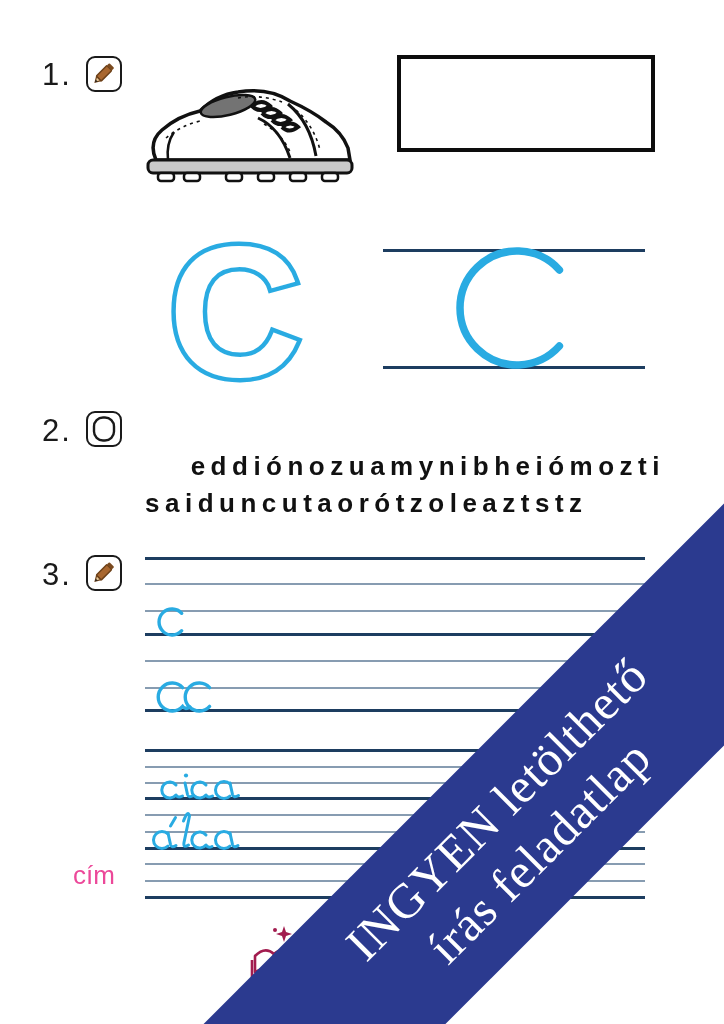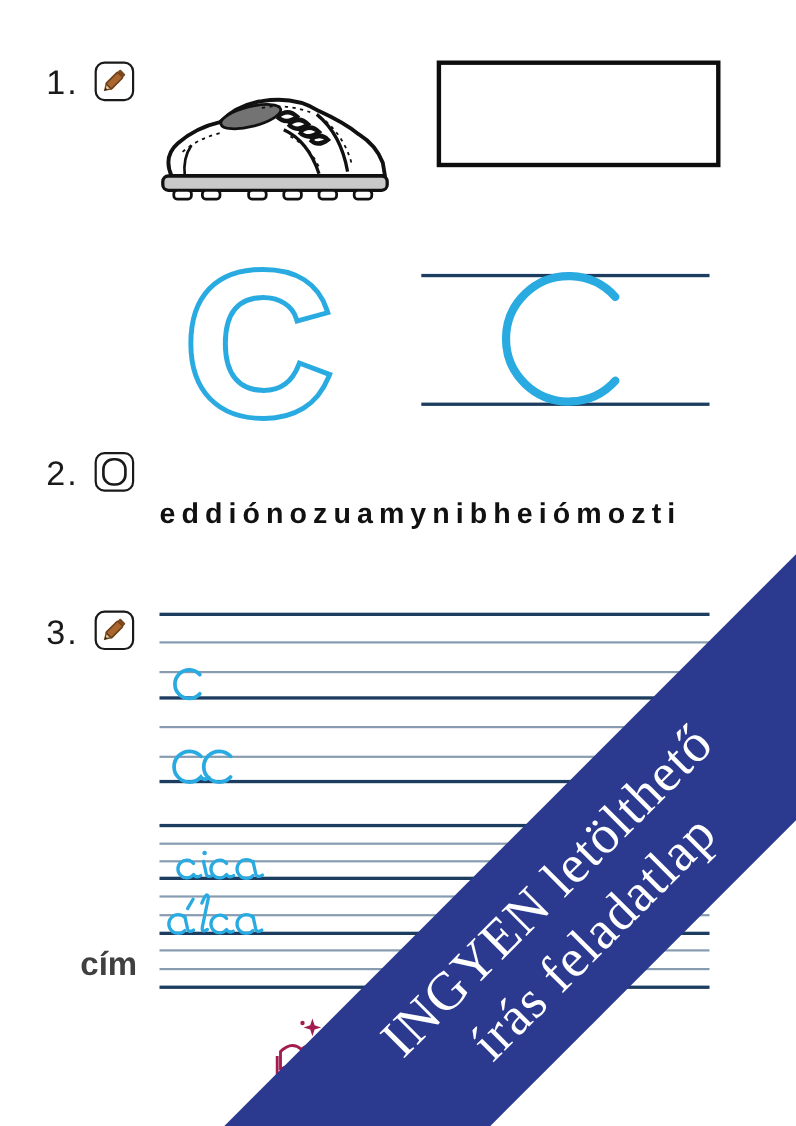--- a/index.html
+++ b/index.html
@@ -16,21 +16,21 @@
   }
   .answer-box{border:4px solid #0d0d0d;background:#fff;box-sizing:border-box;}
   .hline{position:absolute;left:145px;width:500px;}
   .hline.thick{height:3px;background:#1d3d60;}
   .hline.thin{height:2px;background:#879cb1;}
   .display-line{position:absolute;height:3px;background:#1d3d60;}
   .letters-row{
     position:absolute;left:145px;width:520px;font-weight:bold;font-size:26px;
     letter-spacing:5.5px;color:#111;white-space:nowrap;
   }
-  .cim-label{font-weight:bold;font-size:30px;color:#404040;}
+  .cim-label{font-weight:normal;font-size:26px;color:#ec4899;}
   .banner{
     position:absolute;left:68px;top:745px;width:900px;height:171px;
     background:#2b3a8f;transform:rotate(-45deg);
     display:flex;flex-direction:column;align-items:center;justify-content:center;
     z-index:10;
   }
   .banner .bline{
     color:#ffffff;font-family:"Liberation Serif",serif;font-size:49px;
     line-height:1.22;white-space:nowrap;letter-spacing:1px;
   }
@@ -103,21 +103,22 @@
   </svg>
 
   <div class="abs task-num" style="left:42px;top:413px;">2.</div>
 
   <div class="abs icon-box" style="left:86px;top:411px;">
     <svg width="28" height="28" viewBox="0 0 28 28">
       <rect x="4" y="2.5" width="20" height="23" rx="9" fill="none" stroke="#1a1a1a" stroke-width="2.4"></rect>
     </svg>
   </div>
 
-  <div class="letters-row" style="top:451px;">eddiónozuamynibheiómozti</div>
+  <div class="letters-row" style="top:451px;text-align:right;">eddiónozuamynibheiómozti</div>
+  <div class="letters-row" style="top:488px;">saiduncutaorótzoleaztstz</div>
 
   <div class="abs task-num" style="left:42px;top:557px;">3.</div>
 
   <div class="abs icon-box" style="left:86px;top:555px;">
     <svg width="30" height="30" viewBox="0 0 30 30">
       <g transform="rotate(-45 15 15)">
         <rect x="8" y="11" width="15" height="7" rx="1" fill="#a9672f" stroke="#6d4018" stroke-width="1.5"></rect>
         <polygon points="3,14.5 8,11.5 8,17.5" fill="#e8c99a" stroke="#6d4018" stroke-width="1.2"></polygon>
         <polygon points="3,14.5 5.2,13.2 5.2,15.8" fill="#222"></polygon>
         <rect x="23" y="11" width="3.5" height="7" rx="1" fill="#7a4a1f"></rect>

